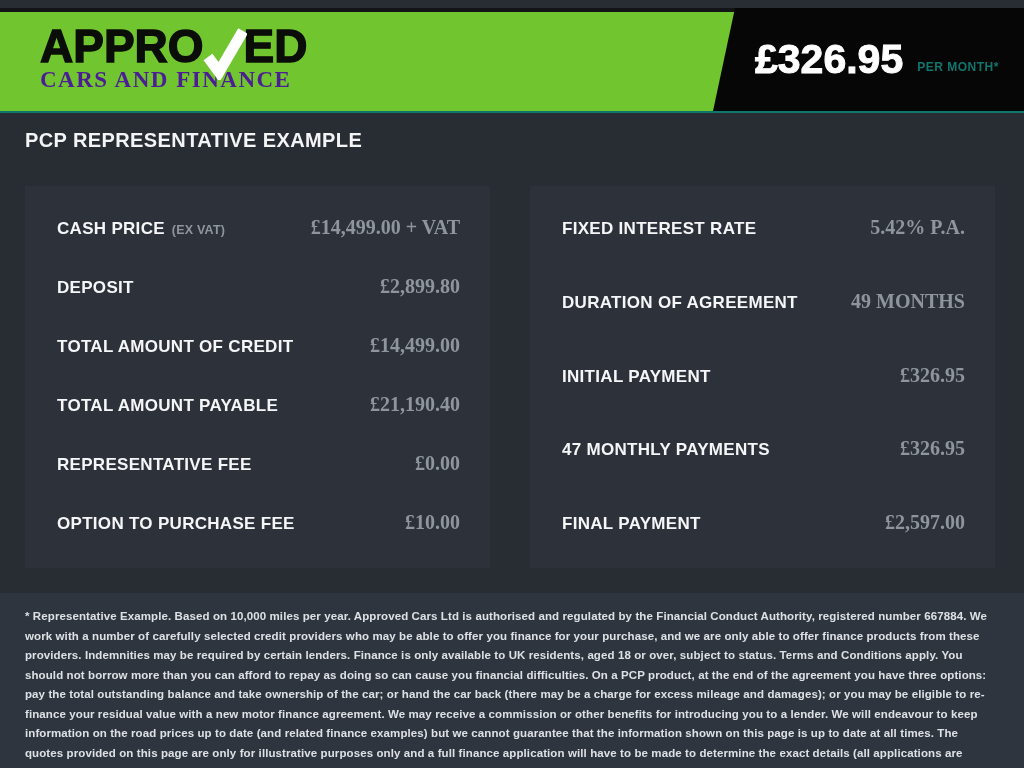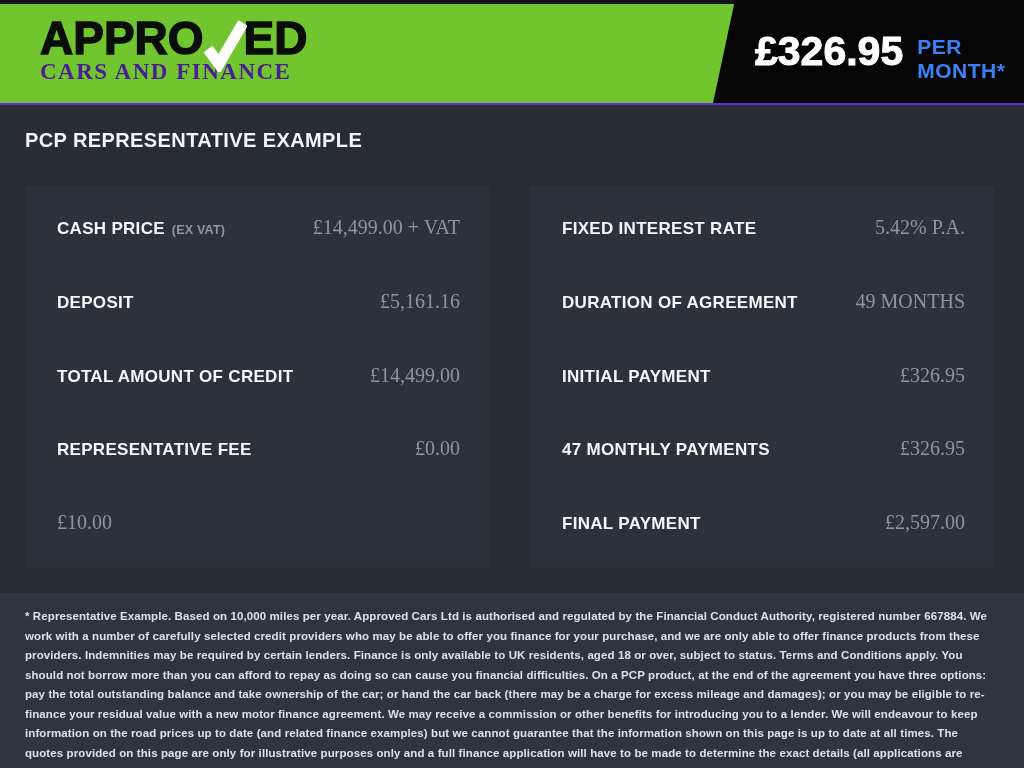--- a/index.html
+++ b/index.html
@@ -3,31 +3,31 @@
 <meta charset="utf-8">
 <style>
   * { margin:0; padding:0; box-sizing:border-box; }
   html,body { background:#16181c; }
   .page {
     position:relative; width:1024px; height:768px; overflow:hidden;
     font-family:"Liberation Sans", sans-serif;
     background:var(--body-bg,#282c33);
   }
   
-  .header { position:absolute; top:0; left:0; right:0; height:105px;
-    background:var(--green,#71c62f); border-bottom:2px solid #6d28d9; }
+  .header { position:absolute; top:8px; left:0; right:0; height:105px;
+    background:var(--green,#71c62f); border-bottom:2px solid #0f766e; }
   .header-topstrip { position:absolute; top:0; left:0; right:0; height:4px;
     background:#121418; z-index:1; }
   .price-flag { position:absolute; top:0; right:0; bottom:0; width:311px;
     background:var(--flag-black,#060606);
     clip-path:polygon(22px 0, 100% 0, 100% 100%, 0 100%);
     display:flex; align-items:center; padding-left:42px; z-index:2; }
   .price-amount { color:#ffffff; font-size:41px; font-weight:bold;
     letter-spacing:0px; -webkit-text-stroke:1px #ffffff; }
-  .price-suffix { color:#3b82f6; font-size:21px; font-weight:bold;
+  .price-suffix { color:#0f766e; font-size:12px; font-weight:bold;
     margin-left:14px; margin-top:14px; letter-spacing:0.5px; }
   .logo { position:absolute; left:40px; top:14px; z-index:3; }
   .logo-line1 { font-size:46px; font-weight:bold; color:#0b0d08;
     letter-spacing:0px; line-height:1.05; -webkit-text-stroke:1.4px #0b0d08;
     display:flex; align-items:flex-end; }
   .logo-check { display:inline-block; width:44px; height:52px;
     margin:0 -3px -8px -1px; position:relative; }
   .logo-check svg { position:absolute; left:0; top:2px; }
   .logo-line2 { font-family:"Liberation Serif", serif; font-size:23px;
     font-weight:bold; color:#4c1d95; letter-spacing:1.5px; margin-top:-3px; }
@@ -39,21 +39,21 @@
     display:flex; gap:40px; }
   .panel { flex:1; height:382px; background:var(--panel-bg,#2d323a);
     display:flex; flex-direction:column; justify-content:space-between;
     padding:30px 30px 34px 32px; }
   .row { display:flex; justify-content:space-between; align-items:baseline; }
   .row-label { color:#f5f6f8; font-size:17px; font-weight:bold;
     letter-spacing:0.3px; white-space:nowrap; }
   .row-note { color:#8f959e; font-size:12.5px; font-weight:bold;
     margin-left:7px; letter-spacing:0.2px; }
   .row-value { font-family:"Liberation Serif", serif;
-    color:var(--value-gray,#8f959e); font-size:20px; font-weight:normal;
+    color:var(--value-gray,#8f959e); font-size:20px; font-weight:bold;
     white-space:nowrap; text-align:right; }
   
   .footer { position:absolute; left:0; right:0; bottom:0; height:175px;
     background:var(--footer-bg,#2f353e); padding:14px 25px 0 25px; }
   .disclaimer { color:#dde1e6; font-size:11.5px; font-weight:bold;
     line-height:19.5px; letter-spacing:0.1px; }
 </style>
 </head>
 <body>
 
@@ -84,31 +84,36 @@
   <main class="body">
     <h1 class="page-title">PCP REPRESENTATIVE EXAMPLE</h1>
     <section class="panels">
       <div class="panel">
           <div class="row">
             <span class="row-label">CASH PRICE<span class="row-note">(EX VAT)</span></span>
             <span class="row-value">£14,499.00 + VAT</span>
           </div>
           <div class="row">
             <span class="row-label">DEPOSIT</span>
-            <span class="row-value">£5,161.16</span>
+            <span class="row-value">£2,899.80</span>
           </div>
           <div class="row">
             <span class="row-label">TOTAL AMOUNT OF CREDIT</span>
             <span class="row-value">£14,499.00</span>
           </div>
           <div class="row">
+            <span class="row-label">TOTAL AMOUNT PAYABLE</span>
+            <span class="row-value">£21,190.40</span>
+          </div>
+          <div class="row">
             <span class="row-label">REPRESENTATIVE FEE</span>
             <span class="row-value">£0.00</span>
           </div>
           <div class="row">
+            <span class="row-label">OPTION TO PURCHASE FEE</span>
             <span class="row-value">£10.00</span>
           </div>
         </div>
       <div class="panel">
           <div class="row">
             <span class="row-label">FIXED INTEREST RATE</span>
             <span class="row-value">5.42% P.A.</span>
           </div>
           <div class="row">
             <span class="row-label">DURATION OF AGREEMENT</span>

